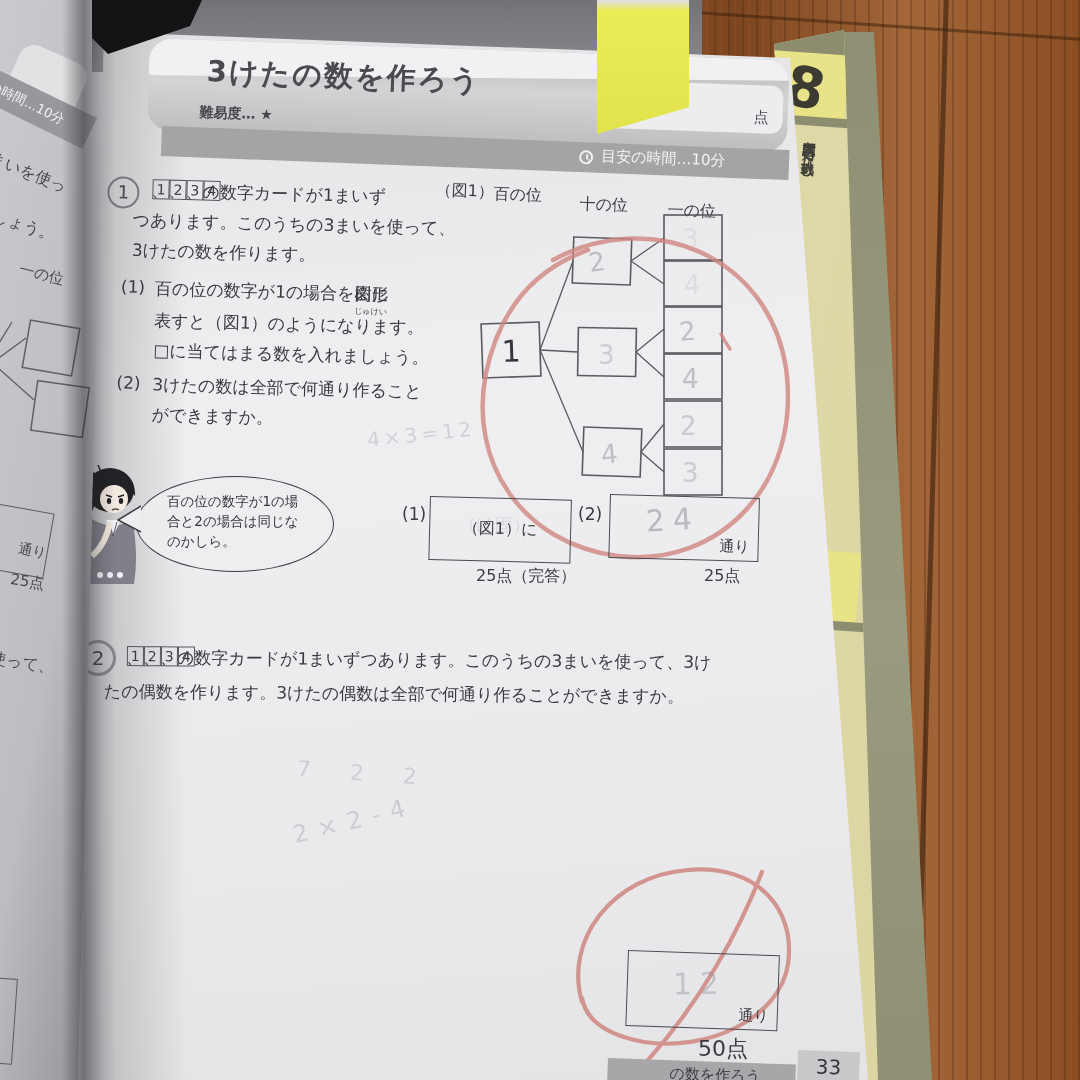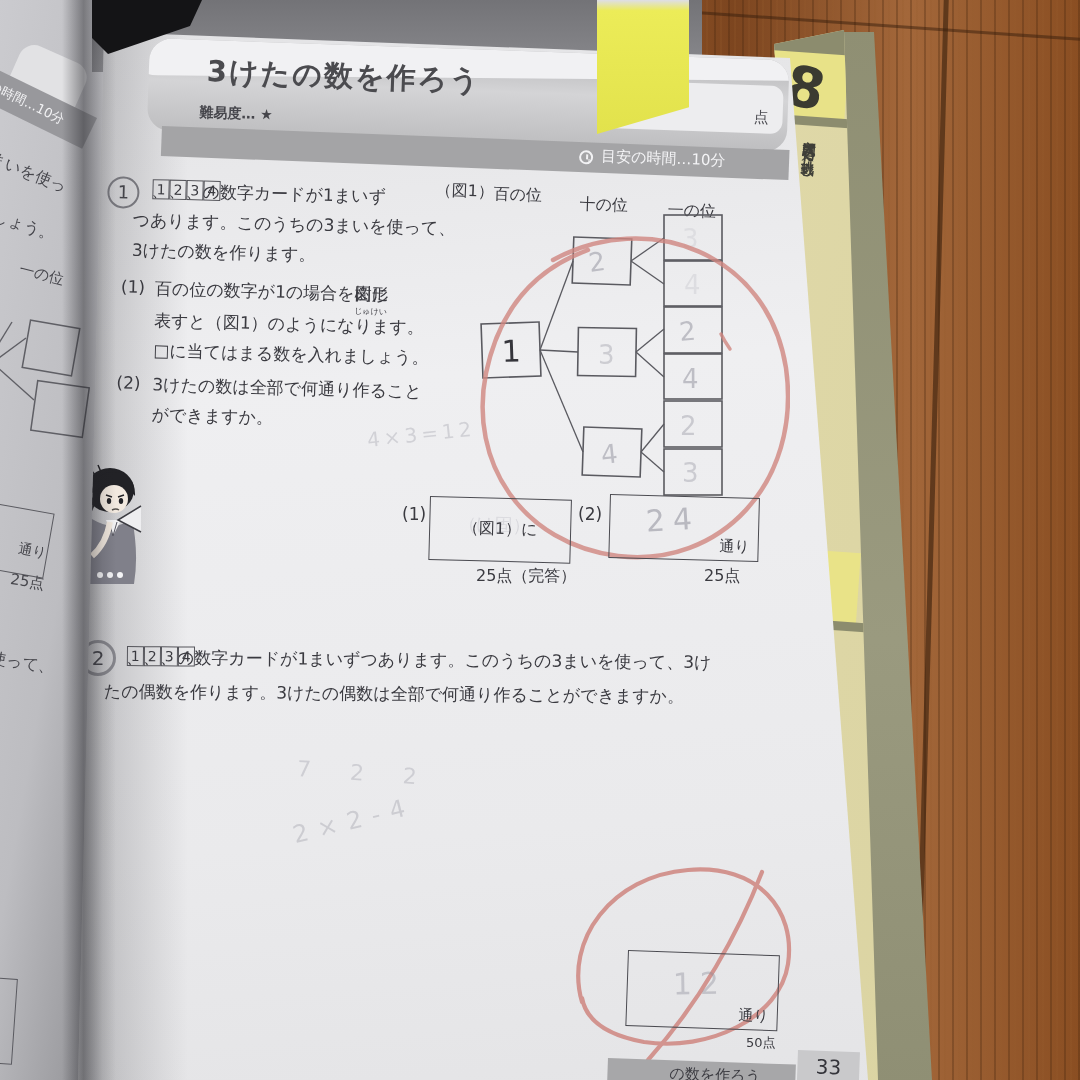--- a/index.html
+++ b/index.html
@@ -139,21 +139,21 @@
 
   
   .scr1{left:366px;top:428px;font-size:20px;opacity:.3;letter-spacing:4px;transform:rotate(-6deg);}
   .scr2{left:298px;top:756px;font-size:22px;opacity:.3;letter-spacing:16px;transform:rotate(4deg);}
   .scr3{left:290px;top:822px;font-size:24px;opacity:.32;letter-spacing:10px;transform:rotate(-14deg);}
 
   
   .red2-svg{left:552px;top:852px;width:250px;height:222px;}
   .boxC{left:628px;top:950px;width:152px;height:76px;border:1.6px solid #4a4a50;transform:rotate(2deg);}
   .boxC .hw{left:44px;top:14px;font-size:30px;letter-spacing:8px;opacity:.4;transform:rotate(-3deg);}
-  .ans2-pts{left:698px;top:1034px;font-size:13px;margin-left:48px;}
+  .ans2-pts{left:698px;top:1034px;font-size:22px;}
 
   
   .foot-bar{left:608px;top:1058px;width:188px;height:26px;background:#a7a7a9;transform:rotate(2deg);overflow:hidden;}
   .foot-bar span{left:62px;top:4px;font-size:15px;color:#3c3c42;}
   .foot-page{left:798px;top:1050px;width:62px;height:34px;background:#c9c9cb;transform:rotate(2deg);}
   .foot-page span{left:0;right:0;top:4px;text-align:center;font-size:20px;color:#34343a;}
 
   
   .gutter{left:62px;top:0;width:54px;height:1080px;z-index:6;
     background:linear-gradient(to right,rgba(30,30,35,0),rgba(30,30,35,.45) 40%,rgba(30,30,35,.12) 75%,rgba(30,30,35,0));}
@@ -302,20 +302,25 @@
       <path d="M 20 14 l -5 -6 M 25 10 l -3 -7" stroke="#222226" stroke-width="1.5"></path>
       <path d="M 14 56 Q 9 95 12 122 L 58 122 Q 63 92 56 56 Q 46 64 37 64 Q 28 64 14 56 Z" fill="#80808a"></path>
       <path d="M 30 58 L 37 74 L 45 58 Z" fill="#f2f2f4"></path>
       <path d="M 33 60 L 37 74 L 41 60" stroke="#55555f" stroke-width="1" fill="none"></path>
       <path d="M 16 94 Q 30 82 34 60" stroke="#f2e9df" stroke-width="6" fill="none"></path>
       <circle cx="24" cy="113" r="3" fill="#f4f4f6"></circle>
       <circle cx="34" cy="113" r="3" fill="#f4f4f6"></circle>
       <circle cx="44" cy="113" r="3" fill="#f4f4f6"></circle>
     </svg>
 
+    <div class="bubble">
+      <div class="b1">百の位の数字が1の場</div>
+      <div class="b2">合と2の場合は同じな</div>
+      <div class="b3">のかしら。</div>
+    </div>
     <svg class="bubble-tail" viewBox="0 0 26 34">
       <path d="M 25 4 L 2 18 L 25 30" fill="#eeeef0" stroke="#3c3c42" stroke-width="1.5"></path>
     </svg>
 
     <div class="t ans1-lab1">(1)</div>
     <div class="boxA">
       <div class="ghost pencil">（け固）</div>
       <div class="v">（図1）に</div>
     </div>
     <div class="t ans1-pts1">25点（完答）</div>

